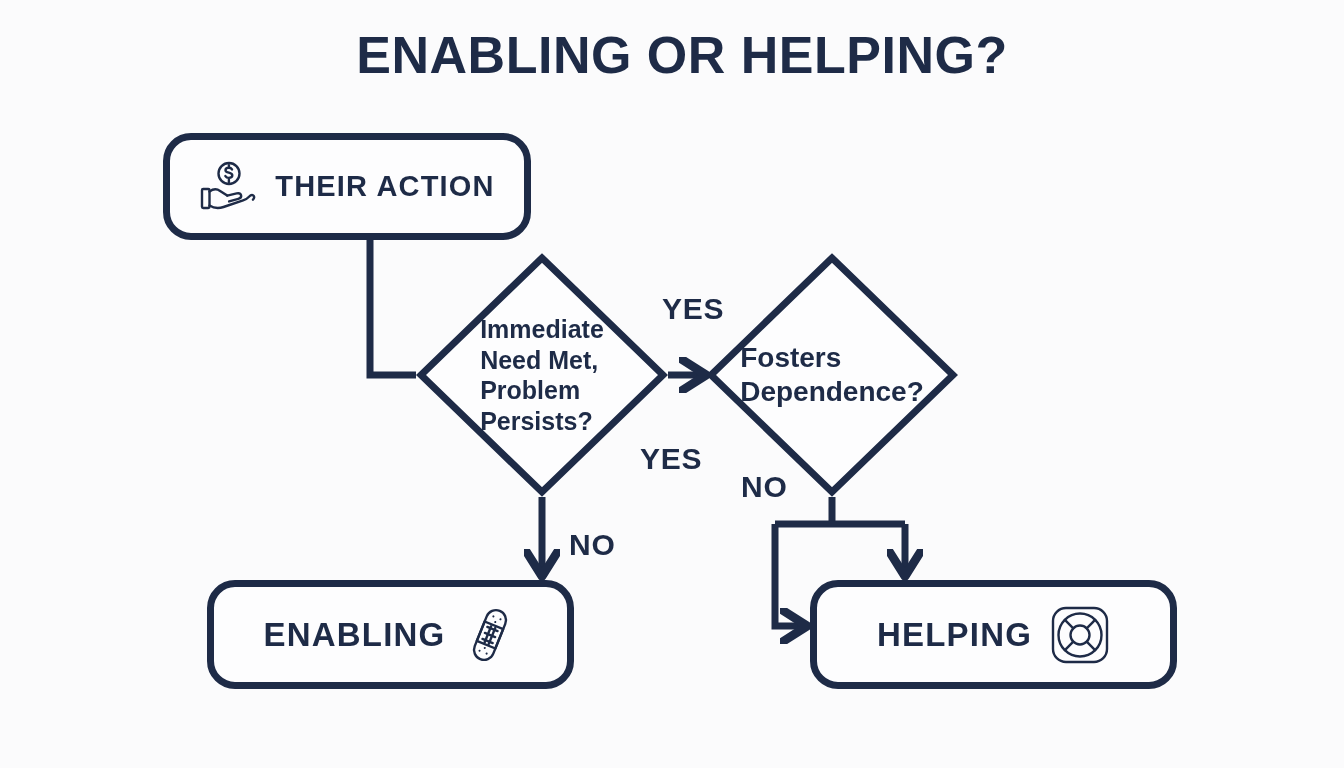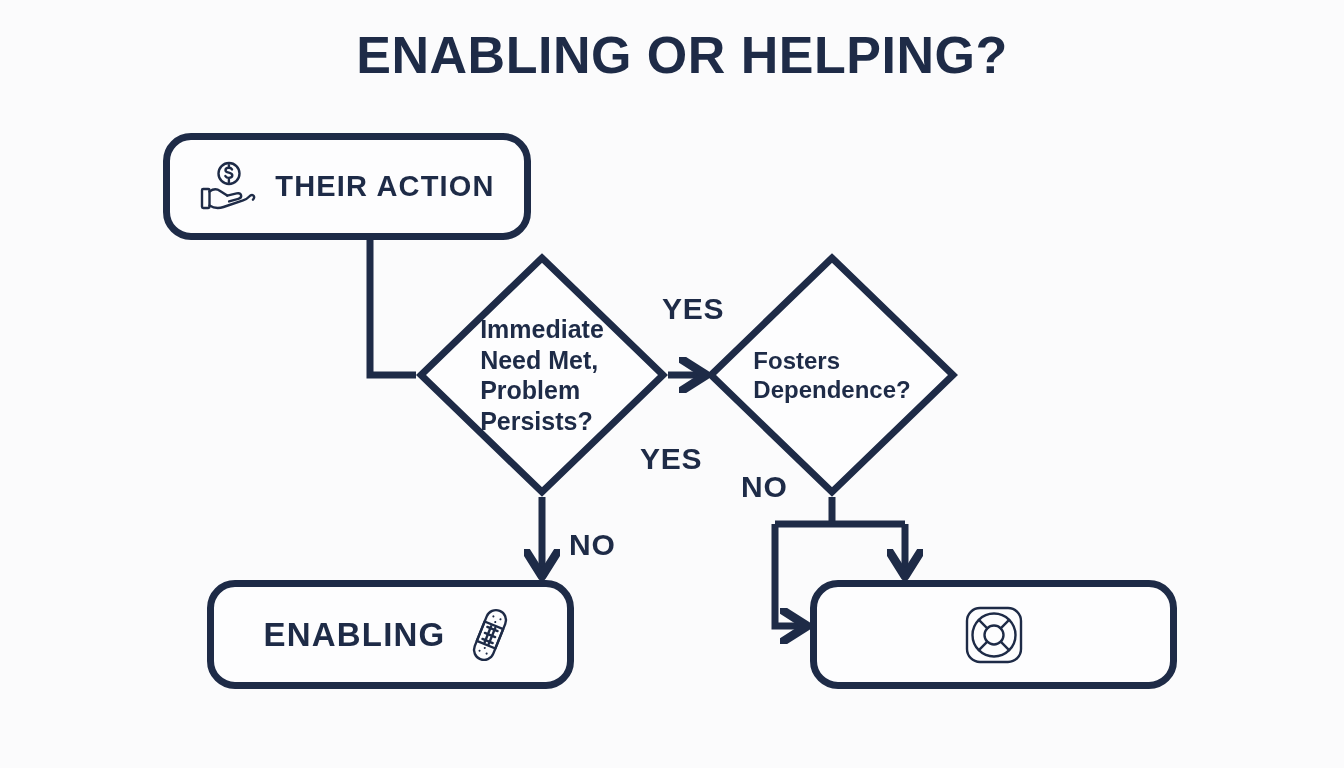--- a/index.html
+++ b/index.html
@@ -104,21 +104,21 @@
     display: flex;
     align-items: center;
     justify-content: center;
     font-family: "Liberation Sans", sans-serif;
     font-weight: bold;
     color: #1e2b47;
     line-height: 1.22;
     white-space: pre-line;
   }
   #diamond-need .diamond-text { font-size: 25px; }
-  #diamond-dependence .diamond-text { font-size: 24px; }
+  #diamond-dependence .diamond-text { font-size: 28px; }
   #diamond-need { left: 406px; top: 253px; }
   #diamond-dependence { left: 696px; top: 253px; }
 
   
   .edge-label {
     position: absolute;
     font-family: "Liberation Sans", sans-serif;
     font-weight: bold;
     font-size: 30px;
     letter-spacing: 0.8px;
@@ -216,20 +216,21 @@
           <circle cx="27" cy="16" r="1.05" fill="#1e2b47" stroke="none"></circle>
           <circle cx="23.2" cy="48.5" r="1.05" fill="#1e2b47" stroke="none"></circle>
           <circle cx="30.8" cy="48.5" r="1.05" fill="#1e2b47" stroke="none"></circle>
           <circle cx="27" cy="44" r="1.05" fill="#1e2b47" stroke="none"></circle>
         </g>
       </svg>
     </span>
   </div>
 
   <div class="node-box" id="box-helping">
+    <span class="box-label">HELPING</span>
     <span class="box-icon">
       <svg width="60" height="60" viewBox="0 0 60 60" xmlns="http://www.w3.org/2000/svg" fill="none" stroke="#1e2b47" stroke-width="2.4" stroke-linecap="round" stroke-linejoin="round">
         <rect x="3" y="3" width="54" height="54" rx="13"></rect>
         <circle cx="30" cy="30" r="21.5"></circle>
         <circle cx="30" cy="30" r="9.5"></circle>
         <path d="M14.9 14.9 L23.3 23.3"></path>
         <path d="M45.1 14.9 L36.7 23.3"></path>
         <path d="M14.9 45.1 L23.3 36.7"></path>
         <path d="M45.1 45.1 L36.7 36.7"></path>
       </svg>

